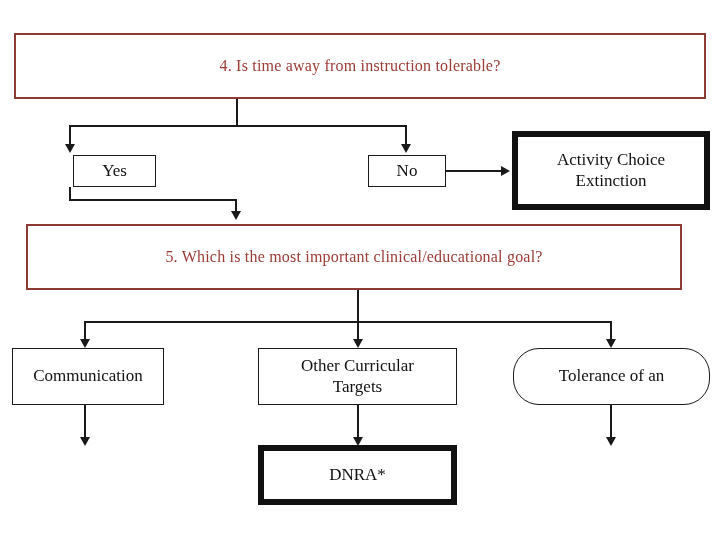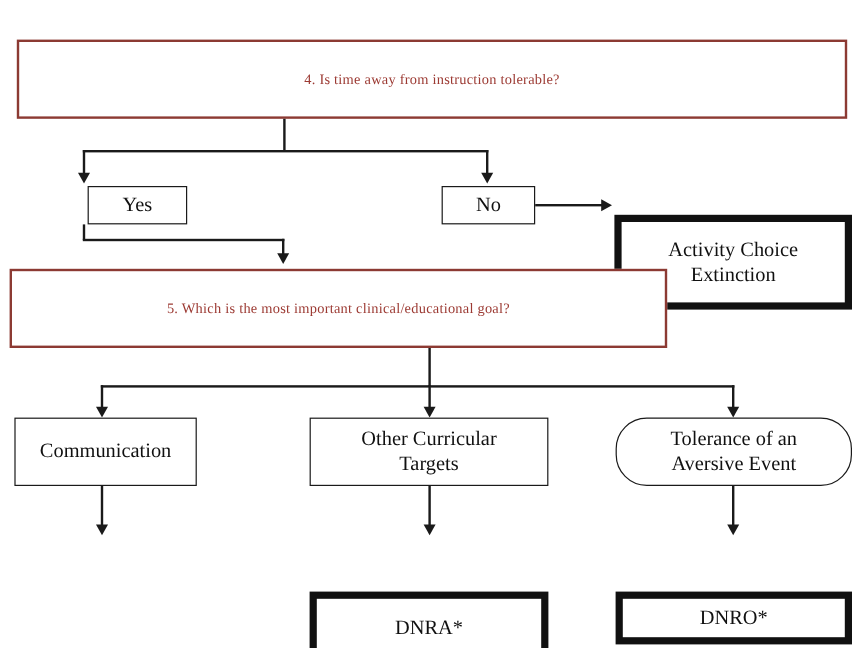--- a/index.html
+++ b/index.html
@@ -26,31 +26,30 @@
     align-items: center;
     justify-content: center;
     text-align: center;
     background: #ffffff;
     color: #111111;
     line-height: 1.18;
   }
   .q-box {
     border: 2px solid #8c3a33;
     color: #9c3a33;
-    font-size: 12px;
+    font-size: 16px;
     letter-spacing: 0.2px;
   }
   .thin-box {
     border: 1.5px solid #1a1a1a;
     font-size: 17px;
   }
   .thick-box {
     border: 6px solid #111111;
     font-size: 17px;
-    margin-top: 48px;
   }
   .small-box {
     border: 1.5px solid #1a1a1a;
     font-size: 17px;
   }
 
   
   .conn {
     position: absolute;
     background: #1a1a1a;
@@ -109,21 +108,21 @@
   <div class="node thick-box" style="left:512px; top:131px; width:198px; height:79px; flex-direction:column;">
     <span class="line-break">Activity Choice</span>
     <span class="line-break">Extinction</span>
   </div>
 
   <div class="conn v-line" style="left:69px; top:187px; width:2px; height:13px;"></div>
   <div class="conn h-line" style="left:69px; top:199px; width:168px; height:2px;"></div>
   <div class="conn v-line" style="left:235px; top:199px; width:2px; height:13px;"></div>
   <div class="arrow-down" style="left:231px; top:211px;"></div>
 
-  <div class="node q-box" style="left:8px; top:224px; width:548px; height:66px;">
+  <div class="node q-box" style="left:26px; top:224px; width:656px; height:66px;">
     <span>5. Which is the most important clinical/educational goal?</span>
   </div>
 
   <div class="conn v-line" style="left:357px; top:290px; width:2px; height:32px;"></div>
 
   <div class="conn h-line" style="left:84px; top:321px; width:528px; height:2px;"></div>
 
   <div class="conn v-line" style="left:84px; top:321px; width:2px; height:20px;"></div>
   <div class="arrow-down" style="left:80px; top:339px;"></div>
 
@@ -137,34 +136,30 @@
     <span class="line-break">Communication</span>
   </div>
 
   <div class="node thin-box" style="left:258px; top:348px; width:199px; height:57px; flex-direction:column;">
     <span class="line-break">Other Curricular</span>
     <span class="line-break">Targets</span>
   </div>
 
   <div class="node thin-box" style="left:513px; top:348px; width:197px; height:57px; flex-direction:column;border-radius:26px;">
     <span class="line-break">Tolerance of an</span>
-    <span class="line-break">Aversive Event</span>
   </div>
 
   <div class="conn v-line" style="left:84px; top:405px; width:2px; height:34px;"></div>
   <div class="arrow-down" style="left:80px; top:437px;"></div>
 
   <div class="conn v-line" style="left:357px; top:405px; width:2px; height:34px;"></div>
   <div class="arrow-down" style="left:353px; top:437px;"></div>
 
   <div class="conn v-line" style="left:610px; top:405px; width:2px; height:34px;"></div>
   <div class="arrow-down" style="left:606px; top:437px;"></div>
 
 
   <div class="node thick-box" style="left:258px; top:445px; width:199px; height:60px;">
     <span>DNRA*</span>
   </div>
 
-  <div class="node thick-box" style="left:513px; top:445px; width:197px; height:44px;">
-    <span>DNRO*</span>
-  </div>
 
 </div>
 
 </body></html>

